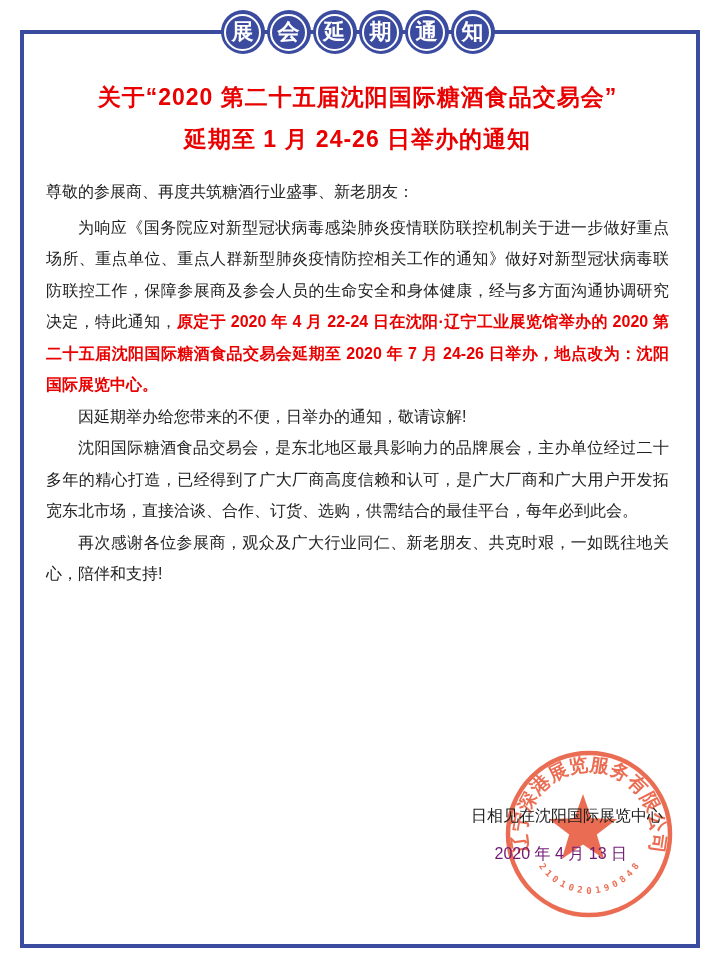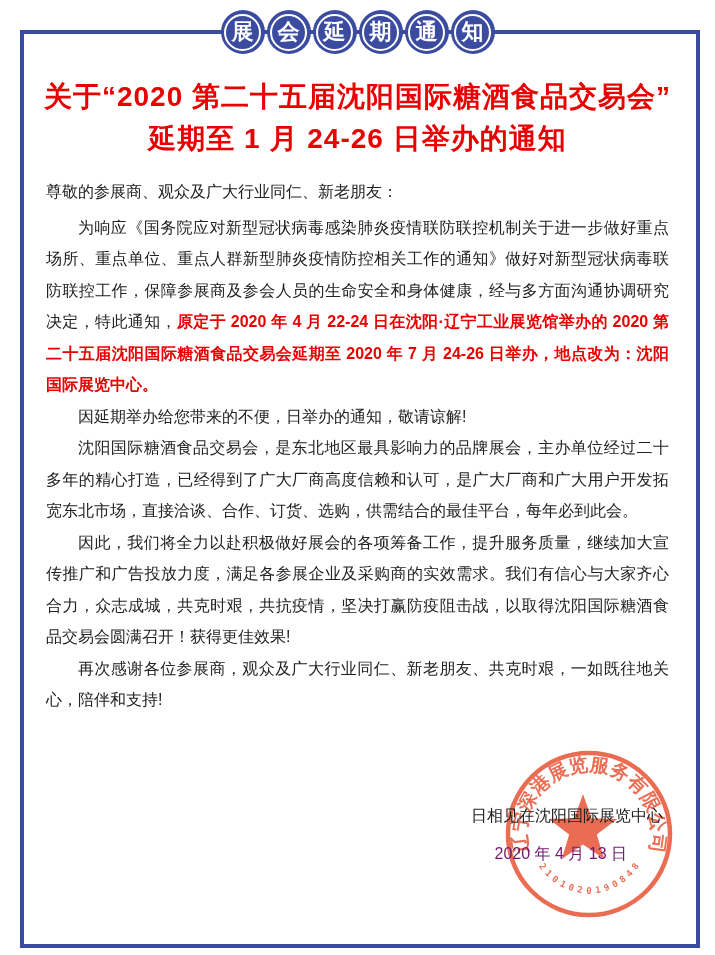--- a/index.html
+++ b/index.html
@@ -39,21 +39,21 @@
     display: flex; align-items: center; justify-content: center;
     color: #ffffff; font-size: 22px; font-weight: bold; line-height: 1;
   }
 
   
   .title {
     position: absolute;
     left: 0; top: 76px; width: 715px;
     text-align: center;
     color: #e90000;
-    font-size: 28px; font-weight: bold;
+    font-size: 23px; font-weight: bold;
     line-height: 42px;
     letter-spacing: 1px;
   }
 
   
   .body-text {
     position: absolute;
     left: 46px; top: 176px; width: 623px;
     color: #222222;
     font-size: 16px;
@@ -124,25 +124,24 @@
       <div class="badge-inner">知</div>
     </div>
   </div>
 
   <div class="title">
     <div>关于“2020 第二十五届沈阳国际糖酒食品交易会”</div>
     <div>延期至 1 月 24-26 日举办的通知</div>
   </div>
 
   <div class="body-text">
-    <p class="salutation">尊敬的参展商、观众及广大行业同仁、新老朋友：</p>
+    <p class="salutation">尊敬的参展商、再度共筑糖酒行业盛事、新老朋友：</p>
     <p class="para-first"><span>为响应《国务院应对新型冠状病毒感染肺炎疫情联防联控机制关于进一步做好重点场所、重点单位、重点人群新型肺炎疫情防控相关工作的通知》做好对新型冠状病毒联防联控工作，保障参展商及参会人员的生命安全和身体健康，经与多方面沟通协调研究决定，特此通知，</span><span class="highlight">原定于 2020 年 4 月 22-24 日在沈阳·辽宁工业展览馆举办的 2020 第二十五届沈阳国际糖酒食品交易会延期至 2020 年 7 月 24-26 日举办，地点改为：沈阳国际展览中心。</span></p>
     <p>因延期举办给您带来的不便，日举办的通知，敬请谅解!</p>
     <p>沈阳国际糖酒食品交易会，是东北地区最具影响力的品牌展会，主办单位经过二十多年的精心打造，已经得到了广大厂商高度信赖和认可，是广大厂商和广大用户开发拓宽东北市场，直接洽谈、合作、订货、选购，供需结合的最佳平台，每年必到此会。</p>
-    <p>因此，我们将全力以赴积极做好展会的各项筹备工作，提升服务质量，继续加大宣传推广和广告投放力度，满足各参展企业及采购商的实效需求。我们有信心与大家齐心合力，众志成城，共克时艰，共抗疫情，坚决打赢防疫阻击战，以取得沈阳国际糖酒食品交易会圆满召开！获得更佳效果!</p>
     <p>再次感谢各位参展商，观众及广大行业同仁、新老朋友、共克时艰，一如既往地关心，陪伴和支持!</p>
   </div>
 
   <svg class="seal-svg" viewBox="-90 -90 180 180">
     <circle cx="0" cy="0" r="81" fill="none" stroke="#e85a3c" stroke-width="4.5"></circle>
     <polygon fill="#e85a3c" transform="translate(-6,-4)" points="0,-36 8.5,-11.7 34.2,-11.1 13.8,4.5 21.2,29.1 0,14.5 -21.2,29.1 -13.8,4.5 -34.2,-11.1 -8.5,-11.7"></polygon>
     <g id="seal-name-arc">
         <text class="seal-char" transform="translate(-67.3 9.5) rotate(-98.0)">辽</text>
         <text class="seal-char" transform="translate(-67.0 -11.6) rotate(-80.2)">宁</text>
         <text class="seal-char" transform="translate(-60.2 -31.5) rotate(-62.4)">深</text>

